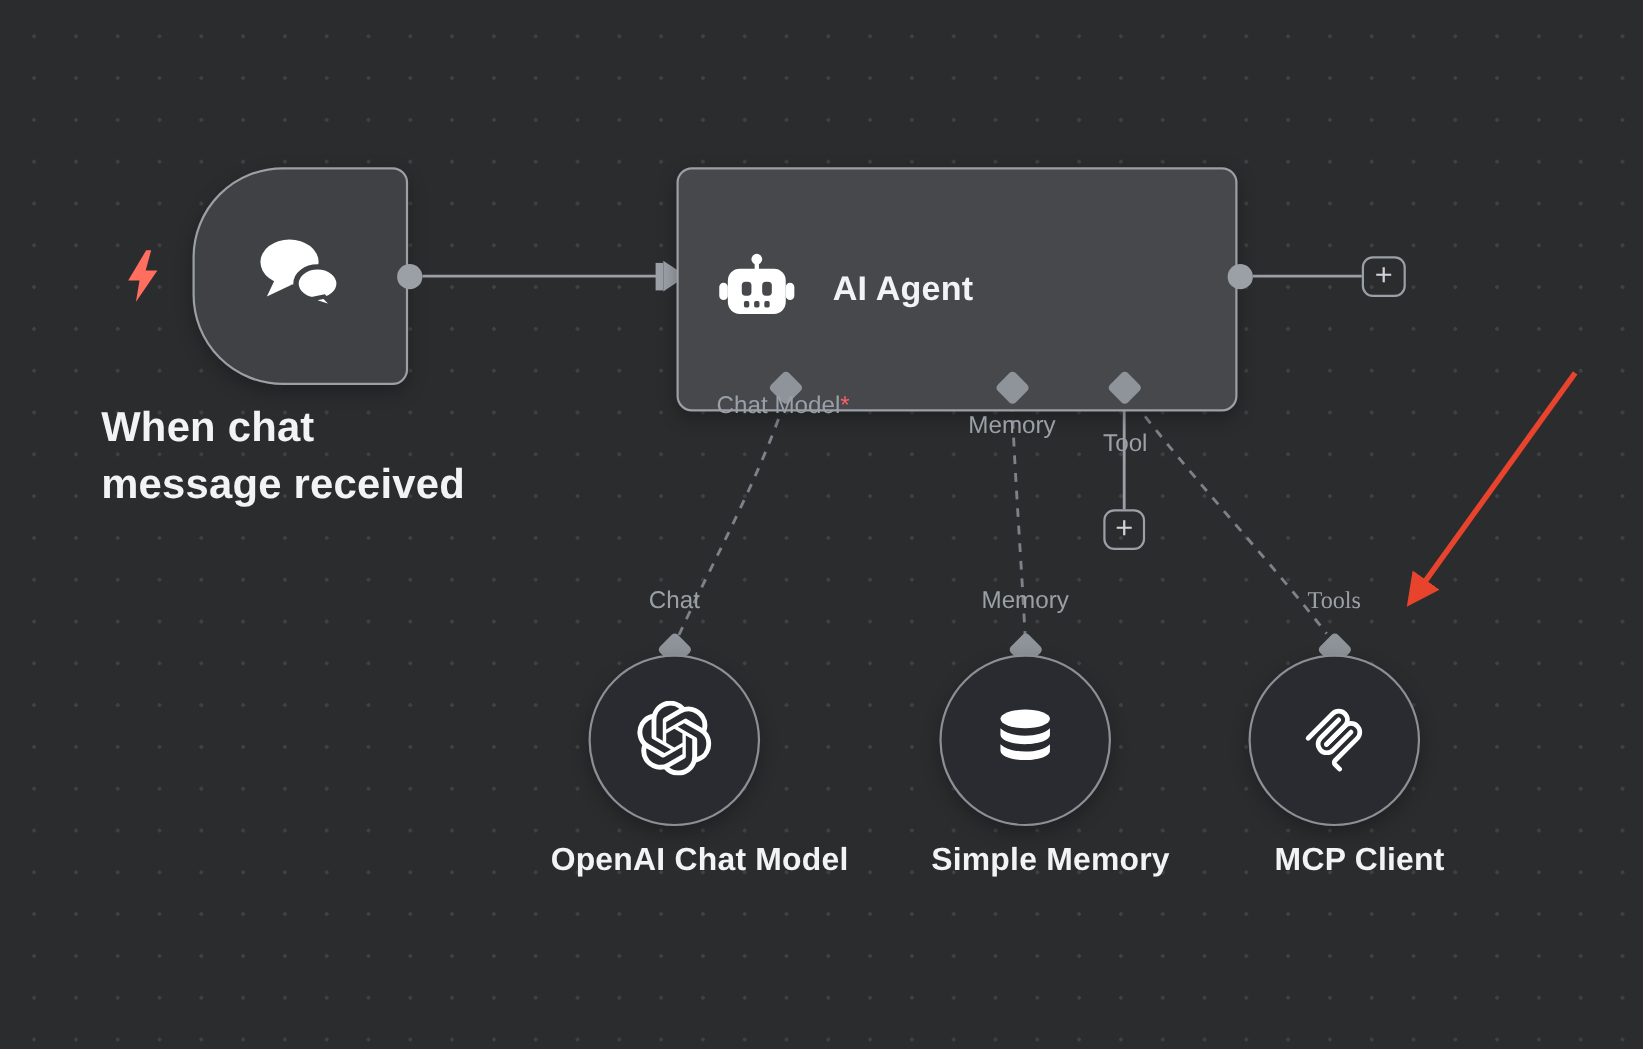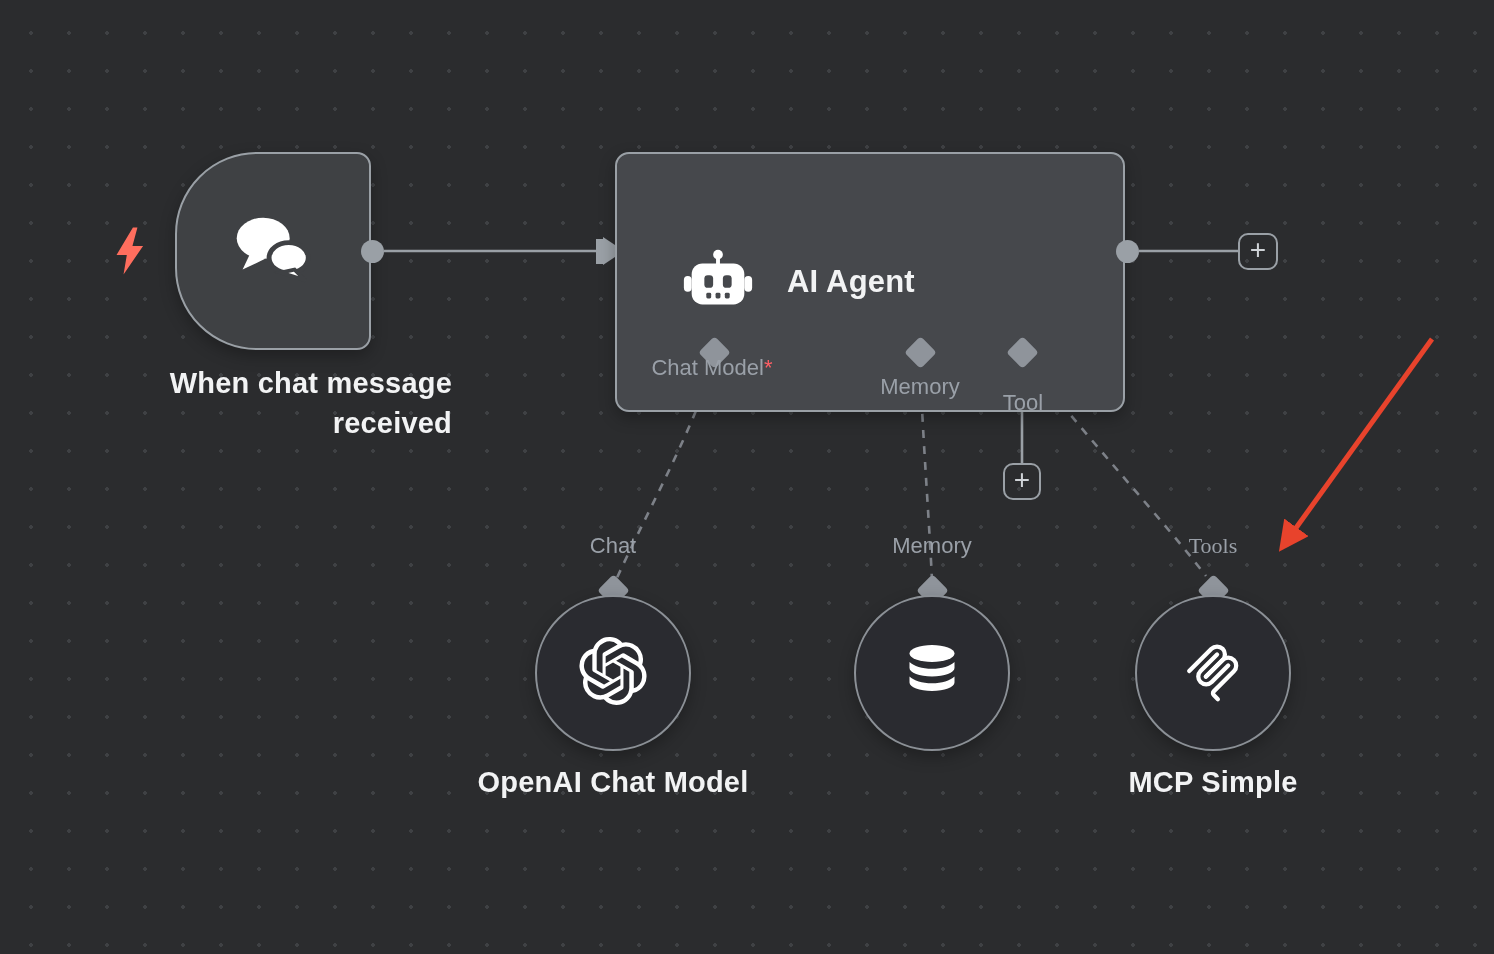--- a/index.html
+++ b/index.html
@@ -12,23 +12,23 @@
   }
   .wires{position:absolute;left:0;top:0;pointer-events:none;}
   .node{position:absolute;box-sizing:border-box;box-shadow:0 6px 16px rgba(0,0,0,.28);}
   .trigger-node{
     left:175px;top:152px;width:196px;height:198px;
     background:#3f4144;border:2.5px solid #9aa0a6;
     border-radius:82px 14px 14px 82px;
     display:flex;align-items:center;justify-content:center;
   }
   .agent-node{
-    left:615px;top:152px;width:510px;height:260px;
+    left:615px;top:152px;width:510px;height:222px;
     background:#46484c;border:2.5px solid #9aa0a6;border-radius:14px;
-    display:flex;align-items:center;gap:30px;padding-left:62px;
+    display:flex;align-items:center;gap:30px;padding-left:32px;
   }
   .agent-title{color:#f2f3f4;font-size:31px;font-weight:600;letter-spacing:.2px;}
   .dot{position:absolute;width:23px;height:23px;border-radius:50%;background:#9aa0a6;}
   .trigger-dot{left:361px;top:240px;}
   .agent-dot{left:1116px;top:240px;}
   .plus-btn{
     position:absolute;width:40px;height:37px;box-sizing:border-box;
     border:2.5px solid #9aa0a6;border-radius:10px;background:transparent;
     display:flex;align-items:center;justify-content:center;
     color:#cfd3d7;font-size:28px;line-height:1;padding-bottom:3px;cursor:pointer;
@@ -54,25 +54,25 @@
     position:absolute;width:156px;height:156px;border-radius:50%;box-sizing:border-box;
     background:#2a2b30;border:2.5px solid #8b9096;
     display:flex;align-items:center;justify-content:center;
     box-shadow:0 6px 16px rgba(0,0,0,.28);
   }
   .c-openai{left:535px;top:595px;}
   .c-memory{left:854px;top:595px;}
   .c-mcp{left:1135px;top:595px;}
   .node-title{
     position:absolute;color:#f2f3f4;font-size:29px;font-weight:600;
-    white-space:nowrap;transform:translateX(-50%);letter-spacing:.2px;
+    white-space:nowrap;transform:translateX(-50%);letter-spacing:.2px;margin-left:23px;
   }
   .trigger-title{
-    position:absolute;left:92px;top:363px;width:360px;text-align:right;
-    color:#f2f3f4;font-size:29px;font-weight:600;line-height:1.38;letter-spacing:.2px;
+    position:absolute;left:92px;top:363px;width:360px;text-align:left;
+    color:#f2f3f4;font-size:38px;font-weight:600;line-height:1.38;letter-spacing:.2px;
   }
   .t-openai{left:613px;top:766px;}
   .t-memory{left:932px;top:766px;}
   .t-mcp{left:1213px;top:766px;}
   .bolt{position:absolute;left:110px;top:226px;width:38px;height:50px;}
 </style>
 </head>
 <body>
 
 <div class="canvas">
@@ -186,25 +186,26 @@
 
   <div class="circle-node c-memory">
     <span>
       <svg width="60" height="60" viewBox="0 0 24 24" fill="#ffffff">
         <ellipse cx="12" cy="5" rx="9" ry="3.4"></ellipse>
         <path d="M3 8.4c1.8 1.7 5 2.7 9 2.7s7.2-1 9-2.7v2.4c0 1.9-4 3.4-9 3.4s-9-1.5-9-3.4z"></path>
         <path d="M3 14.2c1.8 1.7 5 2.7 9 2.7s7.2-1 9-2.7v2.4c0 1.9-4 3.4-9 3.4s-9-1.5-9-3.4z"></path>
       </svg>
     </span>
   </div>
+  <div class="node-title t-memory">Simple Memory</div>
 
   <div class="circle-node c-mcp">
     <span>
       <svg width="64" height="64" viewBox="0 0 195 195" fill="none" stroke="#ffffff" stroke-width="13" stroke-linecap="round">
         <path d="M25 97.8528L92.8823 29.9706C102.255 20.598 117.451 20.598 126.823 29.9706C136.196 39.3431 136.196 54.5391 126.823 63.9117L75.5581 115.177"></path>
         <path d="M76.2653 114.47L126.823 63.9117C136.196 54.5391 151.392 54.5391 160.765 63.9117L161.118 64.2652C170.491 73.6378 170.491 88.8338 161.118 98.2063L99.7248 159.6C96.6006 162.724 96.6006 167.789 99.7248 170.913L112.331 183.52"></path>
         <path d="M109.853 46.9411L59.6482 97.1457C50.2757 106.518 50.2757 121.714 59.6482 131.087C69.0208 140.459 84.2168 140.459 93.5894 131.087L143.794 80.8822"></path>
       </svg>
     </span>
   </div>
-  <div class="node-title t-mcp">MCP Simple</div>
+  <div class="node-title t-mcp">MCP Client</div>
 
 </div>
 
 </body></html>

